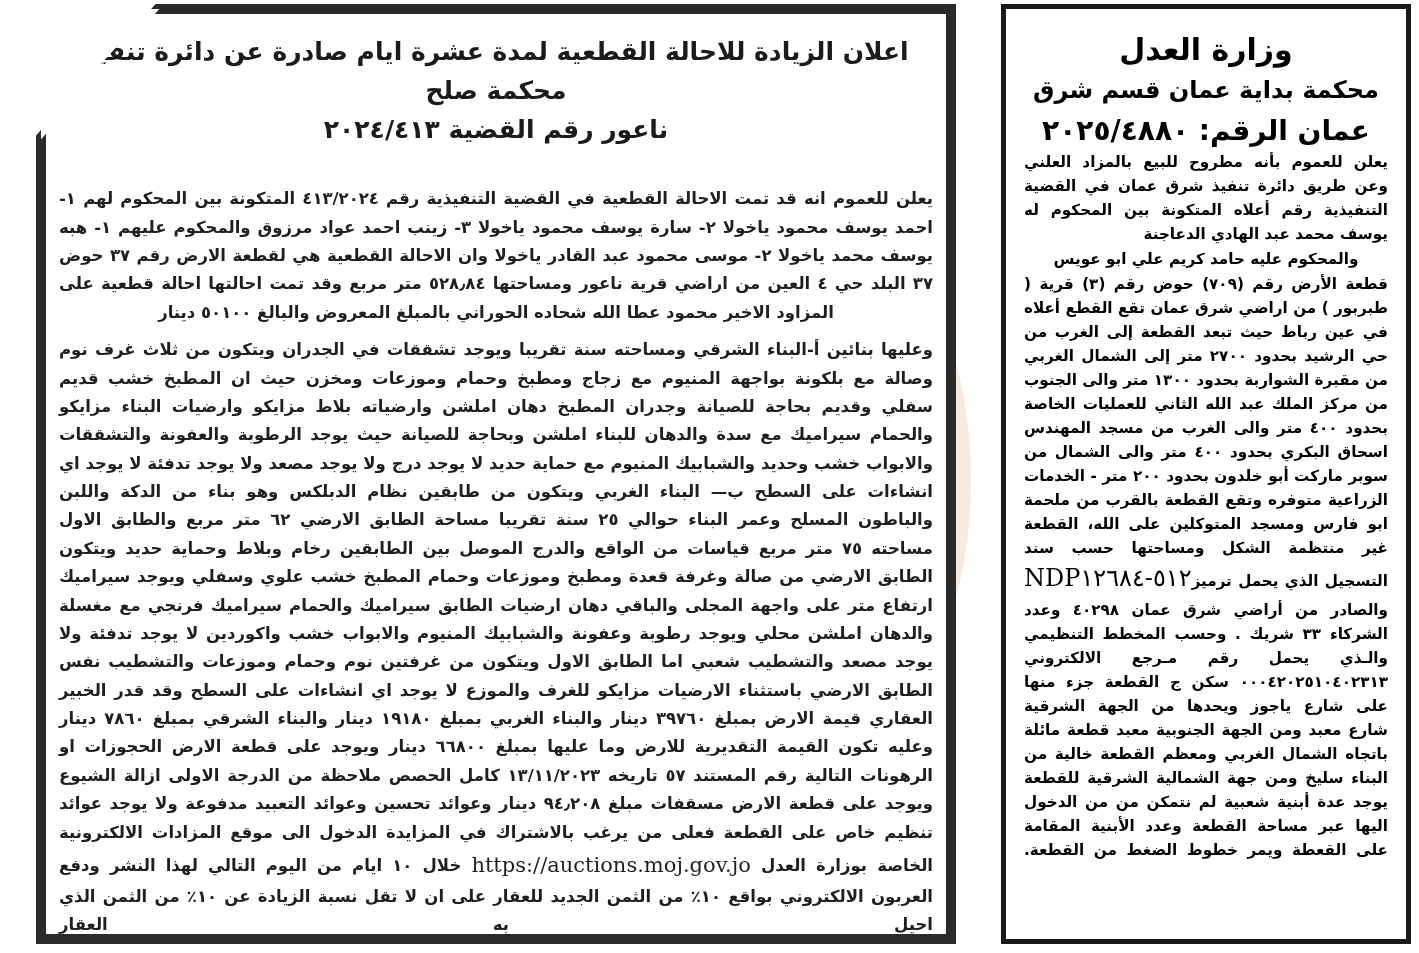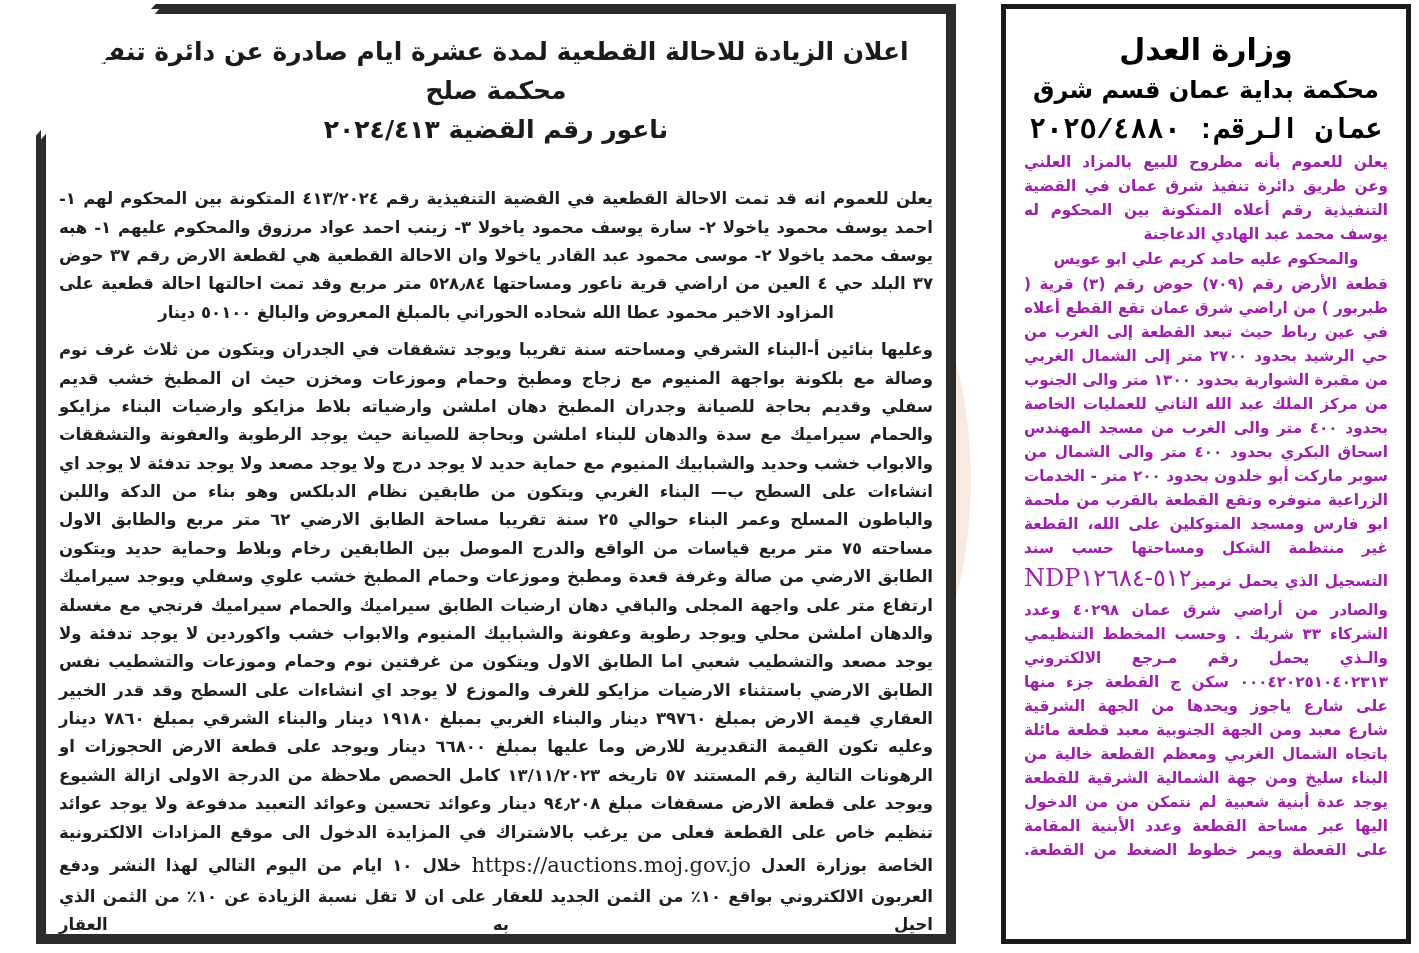--- a/index.html
+++ b/index.html
@@ -181,27 +181,27 @@
   
   .right-head {
     text-align: center;
     color: #000000;
     font-weight: 700;
     line-height: 1.38;
     font-family: "DejaVu Sans", "Liberation Sans", sans-serif;
   }
   .rh-1 { font-size: 30px; margin-top: 6px; }
   .rh-2 { font-size: 24px; margin-top: 4px; }
-  .rh-3 { font-size: 28px; margin-top: 4px; font-family: Liberation Mono, monospace; }
+  .rh-3 { font-size: 28px; margin-top: 4px; }
   .rh-4 { font-size: 25px; margin-top: 2px; margin-bottom: 4px; }
 
   .right-para {
     font-size: 15.2px;
     font-weight: 700;
-    color: #a21caf;
+    color: #000000;
     line-height: 1.58;
     text-align: justify;
     text-align-last: justify;
     margin: 0 0 1px 0;
     font-family: "DejaVu Sans", "Liberation Sans", sans-serif;
   }
   .right-para.c-last { text-align-last: center; }
   .right-para.start-last { text-align-last: start; }
 
   .ndp-code {

